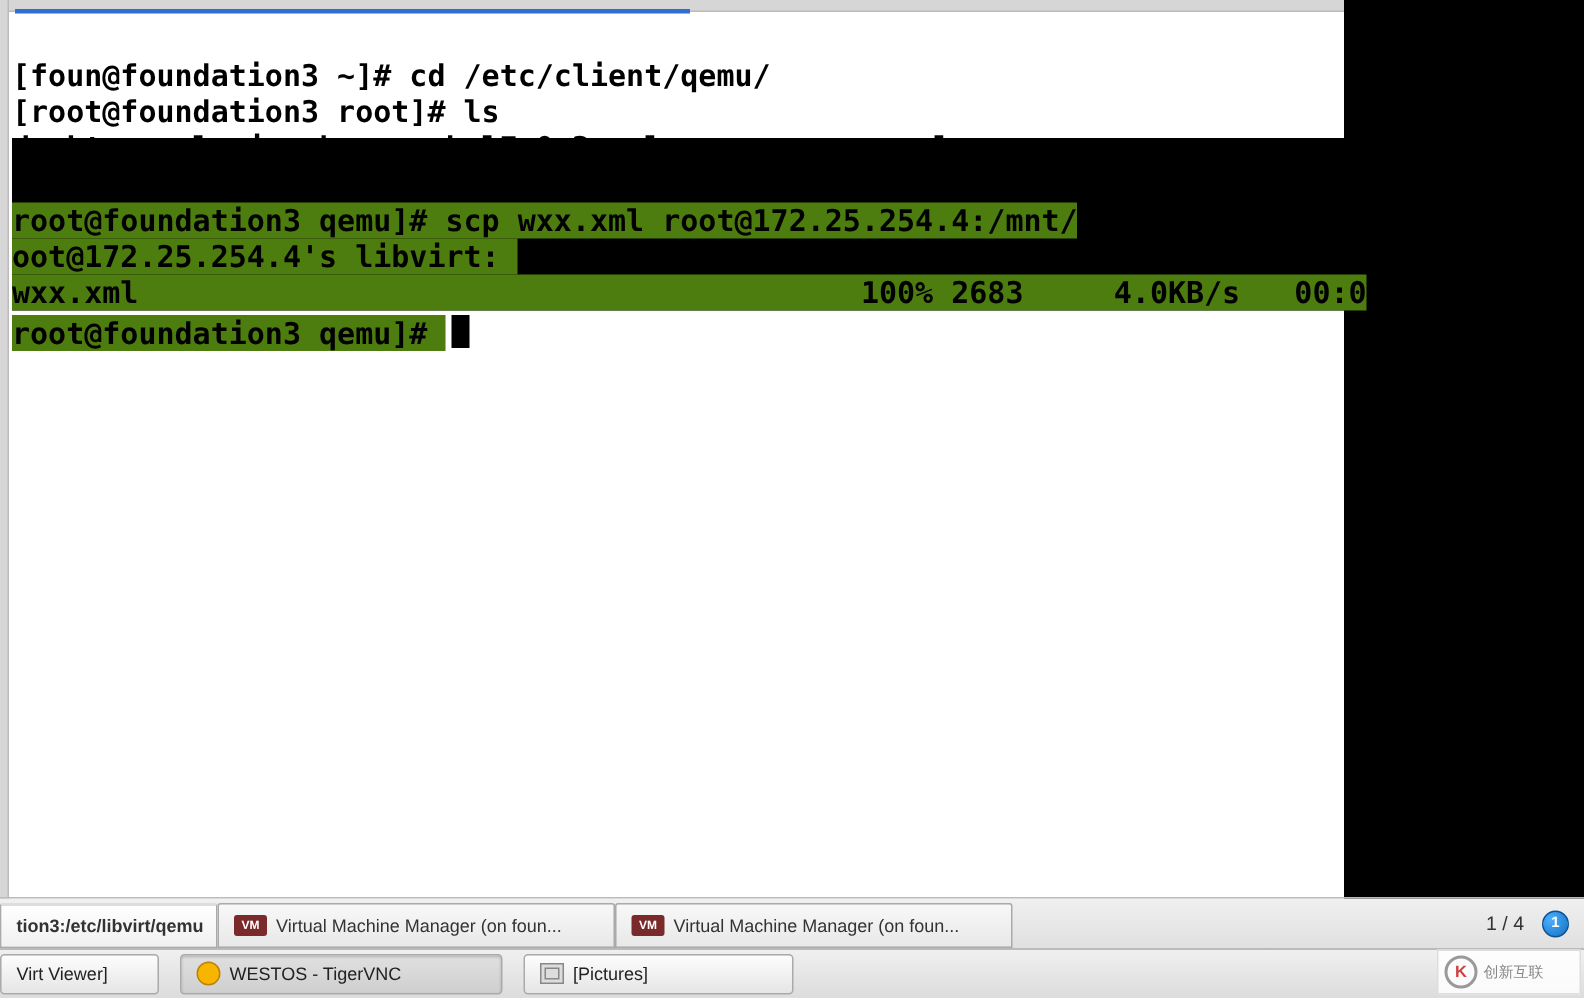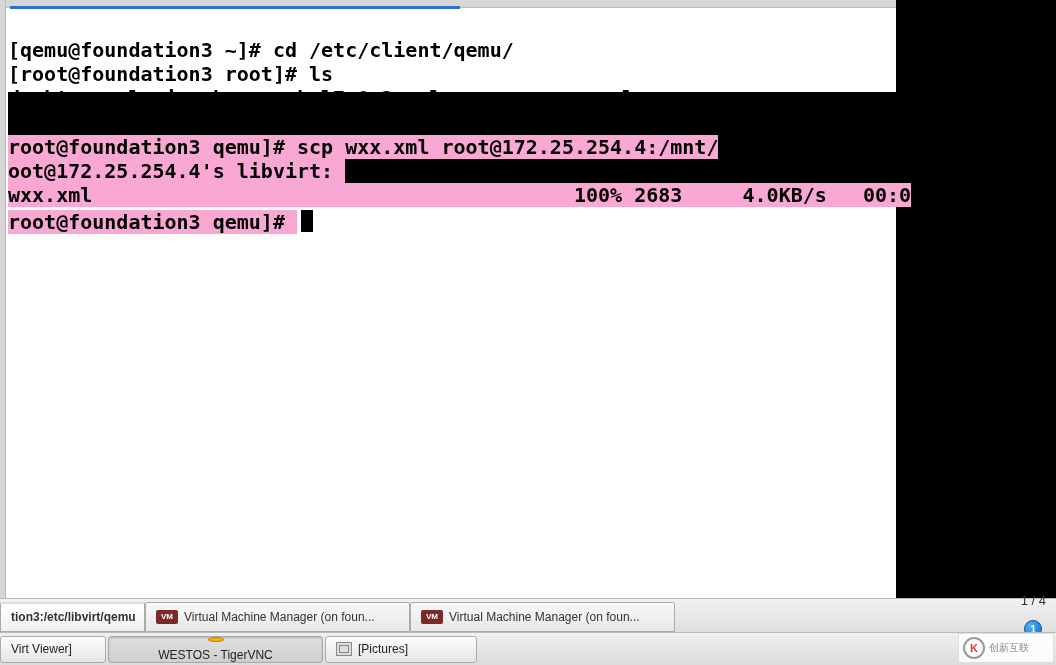--- a/index.html
+++ b/index.html
@@ -89,21 +89,21 @@
     left: 8px;
     top: 111px;
     font-family: "DejaVu Sans Mono", "Courier New", monospace;
     font-size: 20px;
     font-weight: bold;
     line-height: 24px;
     white-space: pre;
   }
 
   .obscured-line-bg {
-    background: #f9a8d4;
+    background: #4d7c0f;
     color: #000;
     display: inline;
   }
 
   .cursor-block {
     position: absolute;
     display: inline-block;
     width: 12px;
     height: 22px;
     background: #000;
@@ -155,21 +155,20 @@
   }
 
   .pager {
     margin-left: auto;
     margin-right: 10px;
     font-size: 13px;
     color: #333;
     display: flex;
     align-items: center;
     gap: 12px;
-    flex-direction: column;
   }
 
   .pager-badge {
     width: 18px; height: 18px;
     border-radius: 50%;
     background: radial-gradient(circle at 30% 30%, #4ab0ff, #1570c0);
     color: #fff;
     font-size: 10px;
     font-weight: bold;
     display: flex;
@@ -181,21 +180,21 @@
   .bottom-bar {
     position: absolute;
     left: 0;
     top: 632px;
     width: 100%;
     height: 33px;
     background: linear-gradient(#f0f0f0, #dcdcdc);
     border-top: 1px solid #bbb;
     display: flex;
     align-items: center;
-    gap: 2px;
+    gap: 14px;
     text-align: right;
   }
 
   .task-btn {
     height: 27px;
     border: 1px solid #aaa;
     border-radius: 3px;
     background: linear-gradient(#fdfdfd, #e5e5e5);
     display: flex;
     align-items: center;
@@ -278,21 +277,21 @@
 <div class="desktop">
 
   <div class="right-black"></div>
 
   <div class="terminal-area">
     <div class="left-edge"></div>
     <div class="top-edge"></div>
     <div class="tab-highlight"></div>
 
     <div class="terminal-content">
-<span class="term-line"><span>[qemu@foundation3 ~]# </span><span>cd /etc/client/qemu/</span></span>
+<span class="term-line"><span>[foun@foundation3 ~]# </span><span>cd /etc/client/qemu/</span></span>
 <span class="term-line"><span>[root@foundation3 root]# </span><span>ls</span></span>
 <span class="term-line"><span>desktop.xml  jx.sh     rhel7.0-2.xml      server.xml</span></span>
     </div>
 
     <div class="obscured-block"></div>
 
     <div class="obscured-inner">
 <span class="term-line"><span class="obscured-line-bg"><span>root@foundation3 qemu]# </span><span>scp wxx.xml root@172.25.254.4:/mnt/</span></span></span>
 <span class="term-line"><span class="obscured-line-bg"><span>oot@172.25.254.4's libvirt: </span></span></span>
 <span class="term-line"><span class="obscured-line-bg"><span>wxx.xml                                        100% 2683     4.0KB/s   00:0</span></span></span>
@@ -316,25 +315,25 @@
     <div class="pager">
       <span>1 / 4</span>
       <span class="pager-badge">1</span>
     </div>
   </div>
 
   <div class="bottom-bar">
     <div class="task-btn" style="width:106px;">
       <span>Virt Viewer]</span>
     </div>
-    <div class="task-btn active" style="width:215px;flex-direction:column;">
+    <div class="task-btn active" style="width:215px;">
       <span class="vnc-icon"></span>
       <span>WESTOS - TigerVNC</span>
     </div>
-    <div class="task-btn" style="width:152px;">
+    <div class="task-btn" style="width:180px;">
       <span class="pic-icon"></span>
       <span>[Pictures]</span>
     </div>
   </div>
 
   <div class="watermark">
     <span class="wm-logo">K</span>
     <span>创新互联</span>
   </div>
 

